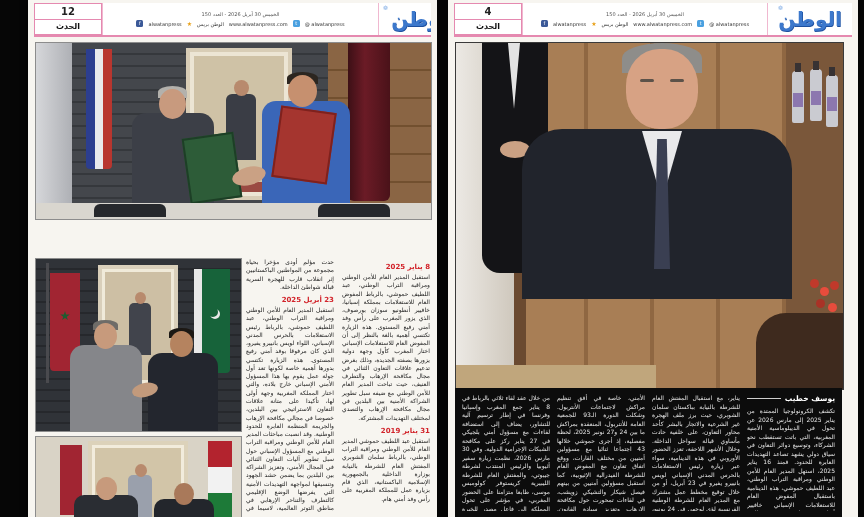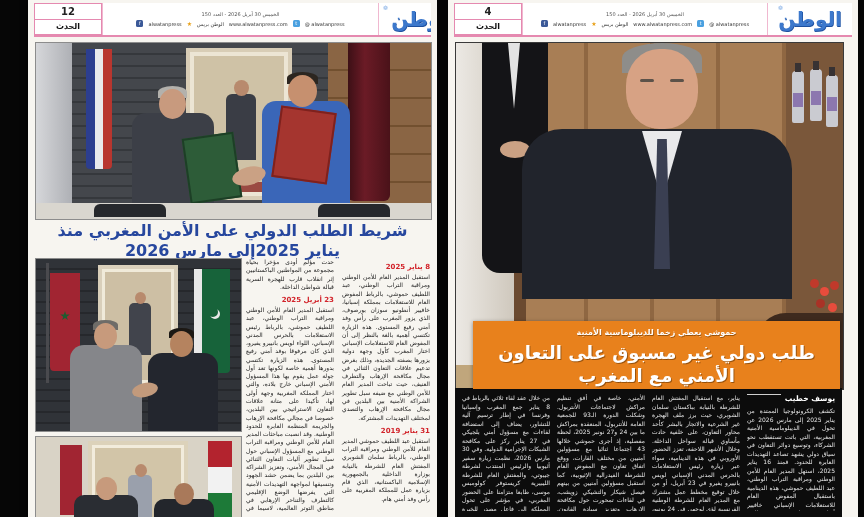--- a/index.html
+++ b/index.html
@@ -141,21 +141,21 @@
   .pr-flowers i:nth-child(4){left:6px;top:20px;background:#a93226;}
   .pr-flowers i:nth-child(5){left:18px;top:24px;background:#e74c3c;}
 
   .banner{position:absolute;left:17px;top:278px;width:367px;height:96px;background:#e8811c;color:#fff;text-align:center;direction:rtl;z-index:5;box-shadow:0 1px 4px rgba(0,0,0,.4);}
   .kicker{font-size:8px;font-weight:bold;margin-top:7px;text-shadow:.6px .8px 0 rgba(90,45,0,.55);}
   .bigline{font-size:18px;font-weight:800;line-height:1.3;text-shadow:1px 1.2px 0 rgba(90,45,0,.55);}
   .bigline.first{margin-top:4px;}
 
   .rtext{position:absolute;left:7px;top:388px;width:387px;height:129px;background:#0c0c0c;color:#ececec;direction:rtl;display:flex;gap:7px;padding:6px 7px;box-sizing:border-box;overflow:hidden;}
   .rcol{flex:1;overflow:hidden;}
-  .byline-row{display:flex;align-items:flex-start;gap:4px;margin-bottom:4px;}
+  .byline-row{display:flex;align-items:center;gap:4px;margin-bottom:4px;}
   .byline{font-size:7.5px;font-weight:bold;color:#fff;white-space:nowrap;}
   .byline-rule{flex:1;border-top:1px solid #cfcfcf;}
   .wtxt{font-size:6px;line-height:1.42;color:#e6e6e6;text-align:justify;}
 </style>
 </head>
 <body>
 
 <div class="stage">
 
   <div class="page page-left">
@@ -208,21 +208,20 @@
         <div class="ab p1-head-r"></div>
         <div class="ab p1-folder-g"></div>
         <div class="ab p1-folder-r"></div>
         <div class="ab p1-shake"></div>
         <div class="ab p1-table"></div>
         <div class="ab p1-chair" style="left:58px;width:72px;"></div>
         <div class="ab p1-chair" style="left:282px;width:72px;"></div>
       </div>
     </div>
 
-    <div class="lhead">شريط الطلب الدولي على الأمن المغربي منذ يناير 2025إلى مارس 2026</div>
 
     <div class="photo photo2">
       <div class="art">
         <div class="ab p2-slats"></div>
         <div class="ab p2-pole"></div>
         <div class="ab p2-flag-ma"></div>
         <div class="ab p2-star"></div>
         <div class="ab p2-portrait">
           <div class="mosaic"></div>
           <div class="fig"></div>
@@ -326,25 +325,20 @@
         <div class="ab pr-table"></div>
         <div class="ab pr-flowers">
             <i></i>
             <i></i>
             <i></i>
             <i></i>
             <i></i>
           </div>
       </div>
 
-      <div class="banner">
-        <div class="kicker">حموشي يعطي زخما للديبلوماسية الأمنية</div>
-        <div class="bigline first">طلب دولي غير مسبوق على التعاون</div>
-        <div class="bigline">الأمني مع المغرب</div>
-      </div>
     </div>
 
     <div class="rtext">
       <div class="rcol">
         <div class="byline-row">
           <span class="byline">يوسف خطيب</span>
           <span class="byline-rule"></span>
         </div>
         <div class="wtxt">تكشف الكرونولوجيا الممتدة من يناير 2025 إلى مارس 2026 عن تحول في الديبلوماسية الأمنية المغربية، التي باتت تستقطب نحو الشركاء، وتوسيع دوائر التعاون في سياق دولي يشهد تصاعد التهديدات العابرة للحدود. فمنذ 16 يناير 2025، استهل المدير العام للأمن الوطني ومراقبة التراب الوطني، عبد اللطيف حموشي، هذه الدينامية باستقبال المفوض العام للاستعلامات الإسباني خافيير أنطونيو سوزان بورصوف، الذي وضع بالدار البيضاء باكورة أولى محطة لزيارة متبوعة بأخرى وازنة نهاية</div>
       </div>

